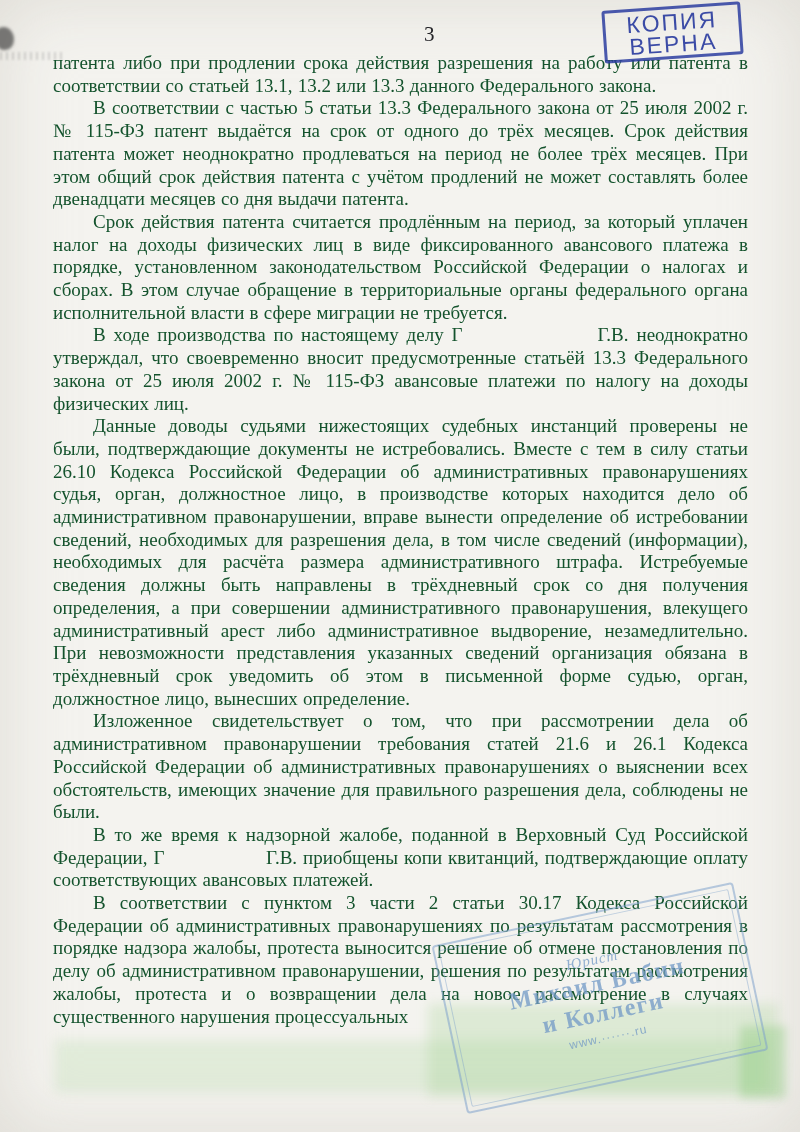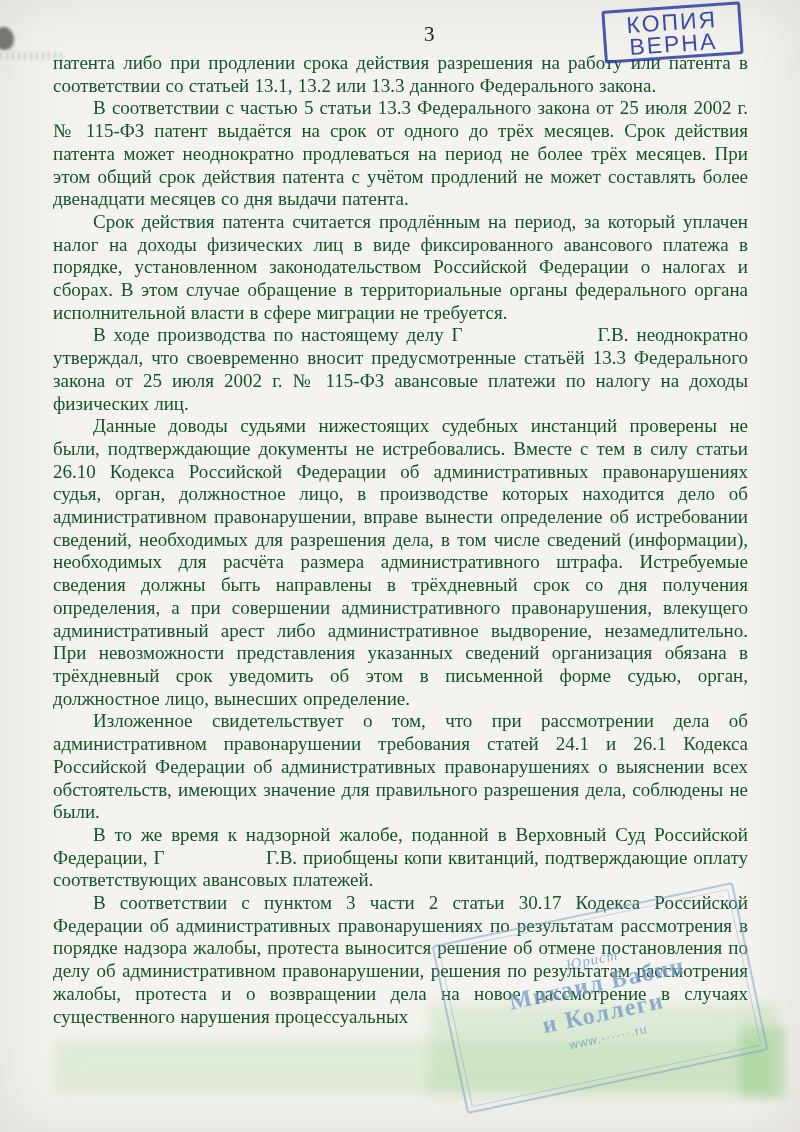--- a/index.html
+++ b/index.html
@@ -84,21 +84,21 @@
     <span class="stamp-line">КОПИЯ</span>
     <span class="stamp-line">ВЕРНА</span>
   </div>
 
   <div class="content">
     <p class="para no-indent">патента либо при продлении срока действия разрешения на работу или патента в соответствии со статьей 13.1, 13.2 или 13.3 данного Федерального закона.</p>
     <p class="para">В соответствии с частью 5 статьи 13.3 Федерального закона от 25 июля 2002 г. № 115-ФЗ патент выдаётся на срок от одного до трёх месяцев. Срок действия патента может неоднократно продлеваться на период не более трёх месяцев. При этом общий срок действия патента с учётом продлений не может составлять более двенадцати месяцев со дня выдачи патента.</p>
     <p class="para">Срок действия патента считается продлённым на период, за который уплачен налог на доходы физических лиц в виде фиксированного авансового платежа в порядке, установленном законодательством Российской Федерации о налогах и сборах. В этом случае обращение в территориальные органы федерального органа исполнительной власти в сфере миграции не требуется.</p>
     <p class="para">В ходе производства по настоящему делу Г&nbsp;&nbsp;&nbsp;&nbsp;&nbsp;&nbsp;&nbsp;&nbsp;&nbsp;&nbsp;&nbsp;&nbsp;&nbsp;&nbsp;&nbsp;&nbsp;&nbsp;Г.В. неоднократно утверждал, что своевременно вносит предусмотренные статьёй 13.3 Федерального закона от 25 июля 2002 г. № 115-ФЗ авансовые платежи по налогу на доходы физических лиц.</p>
     <p class="para">Данные доводы судьями нижестоящих судебных инстанций проверены не были, подтверждающие документы не истребовались. Вместе с тем в силу статьи 26.10 Кодекса Российской Федерации об административных правонарушениях судья, орган, должностное лицо, в производстве которых находится дело об административном правонарушении, вправе вынести определение об истребовании сведений, необходимых для разрешения дела, в том числе сведений (информации), необходимых для расчёта размера административного штрафа. Истребуемые сведения должны быть направлены в трёхдневный срок со дня получения определения, а при совершении административного правонарушения, влекущего административный арест либо административное выдворение, незамедлительно. При невозможности представления указанных сведений организация обязана в трёхдневный срок уведомить об этом в письменной форме судью, орган, должностное лицо, вынесших определение.</p>
-    <p class="para">Изложенное свидетельствует о том, что при рассмотрении дела об административном правонарушении требования статей 24.1 и 26.1 Кодекса Российской Федерации об административных правонарушениях о выяснении всех обстоятельств, имеющих значение для правильного разрешения дела, соблюдены не были.</p>
+    <p class="para">Изложенное свидетельствует о том, что при рассмотрении дела об административном правонарушении требования статей 21.6 и 26.1 Кодекса Российской Федерации об административных правонарушениях о выяснении всех обстоятельств, имеющих значение для правильного разрешения дела, соблюдены не были.</p>
     <p class="para">В то же время к надзорной жалобе, поданной в Верховный Суд Российской Федерации, Г&nbsp;&nbsp;&nbsp;&nbsp;&nbsp;&nbsp;&nbsp;&nbsp;&nbsp;&nbsp;&nbsp;&nbsp;&nbsp;&nbsp;&nbsp;&nbsp;&nbsp;Г.В. приобщены копи квитанций, подтверждающие оплату соответствующих авансовых платежей.</p>
     <p class="para">В соответствии с пунктом 3 части 2 статьи 30.17 Кодекса Российской Федерации об административных правонарушениях по результатам рассмотрения в порядке надзора жалобы, протеста выносится решение об отмене постановления по делу об административном правонарушении, решения по результатам рассмотрения жалобы, протеста и о возвращении дела на новое рассмотрение в случаях существенного нарушения процессуальных</p>
   </div>
 
   <div class="watermark">
     <span class="wm-small">Юрист</span>
     <span class="wm-big">Михаил Бабин</span>
     <span class="wm-big">и Коллеги</span>
     <span class="wm-url">www.······.ru</span>
   </div>

